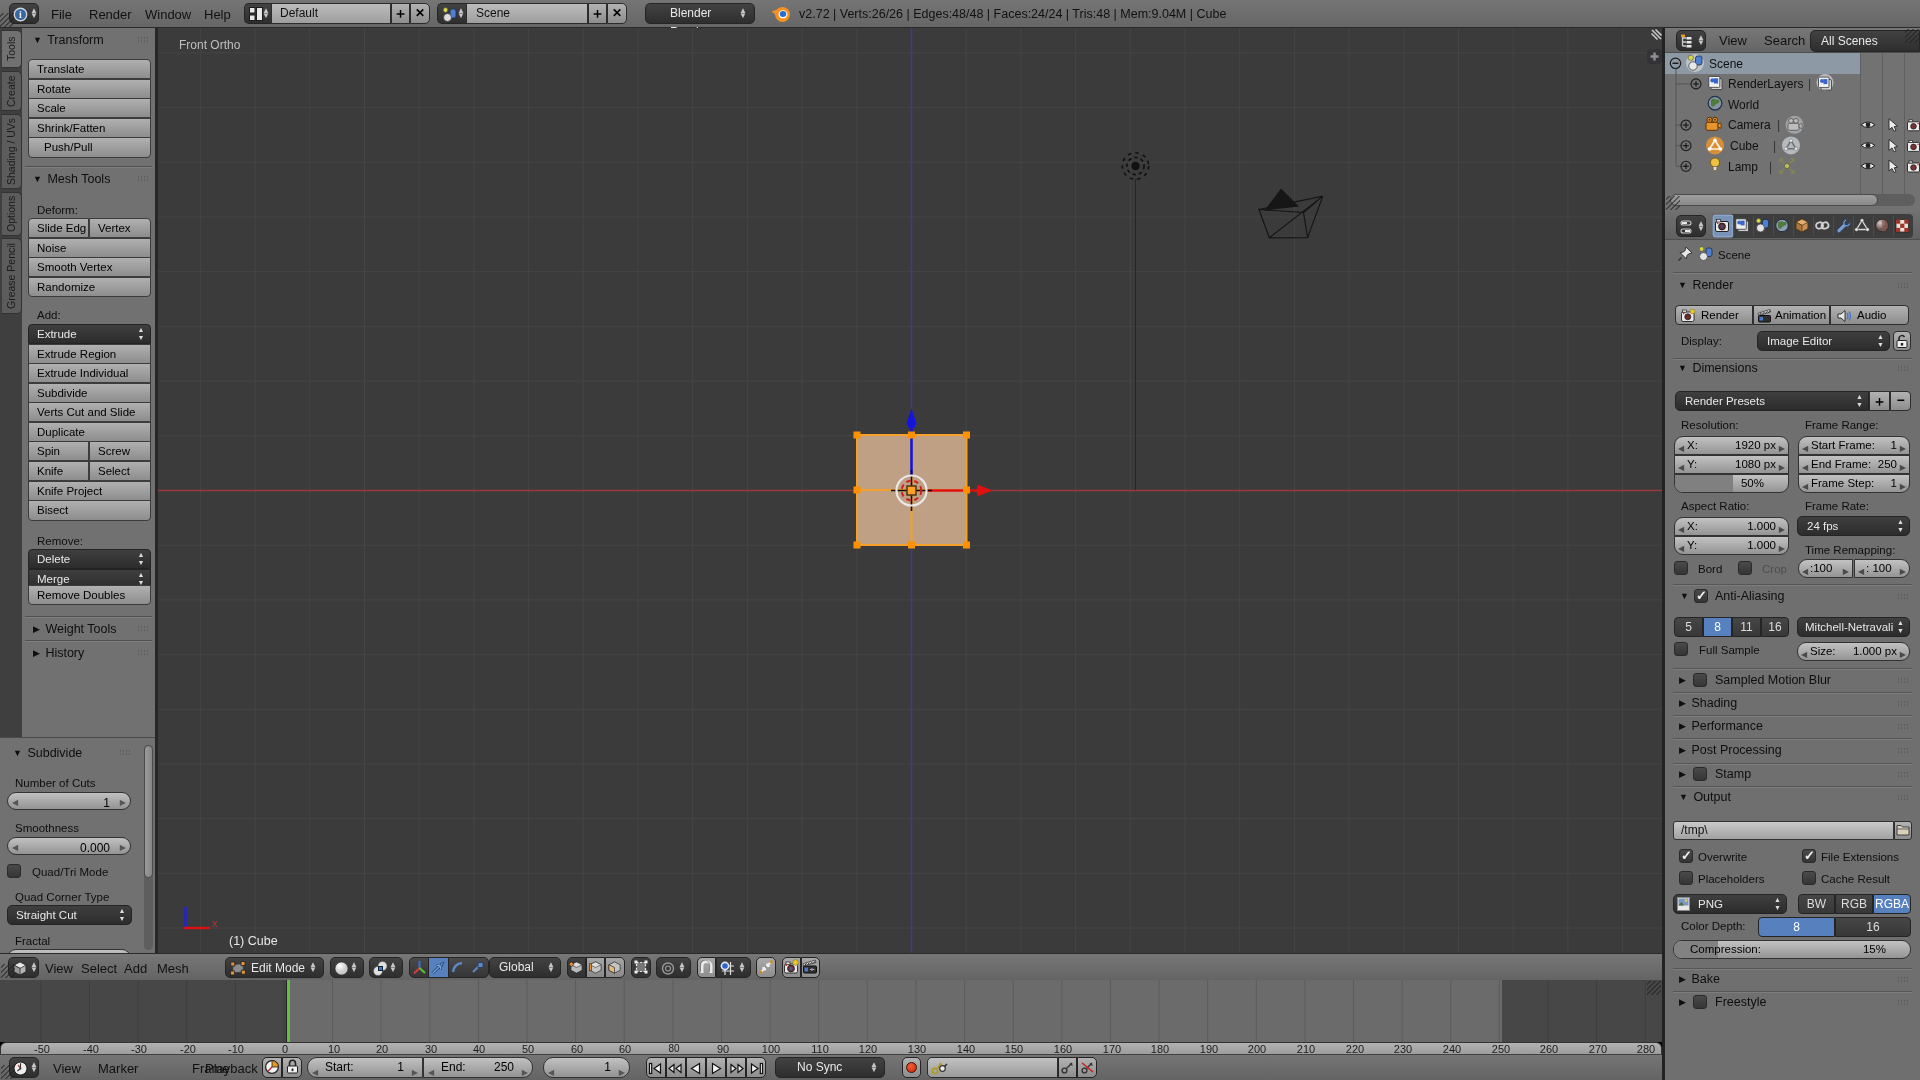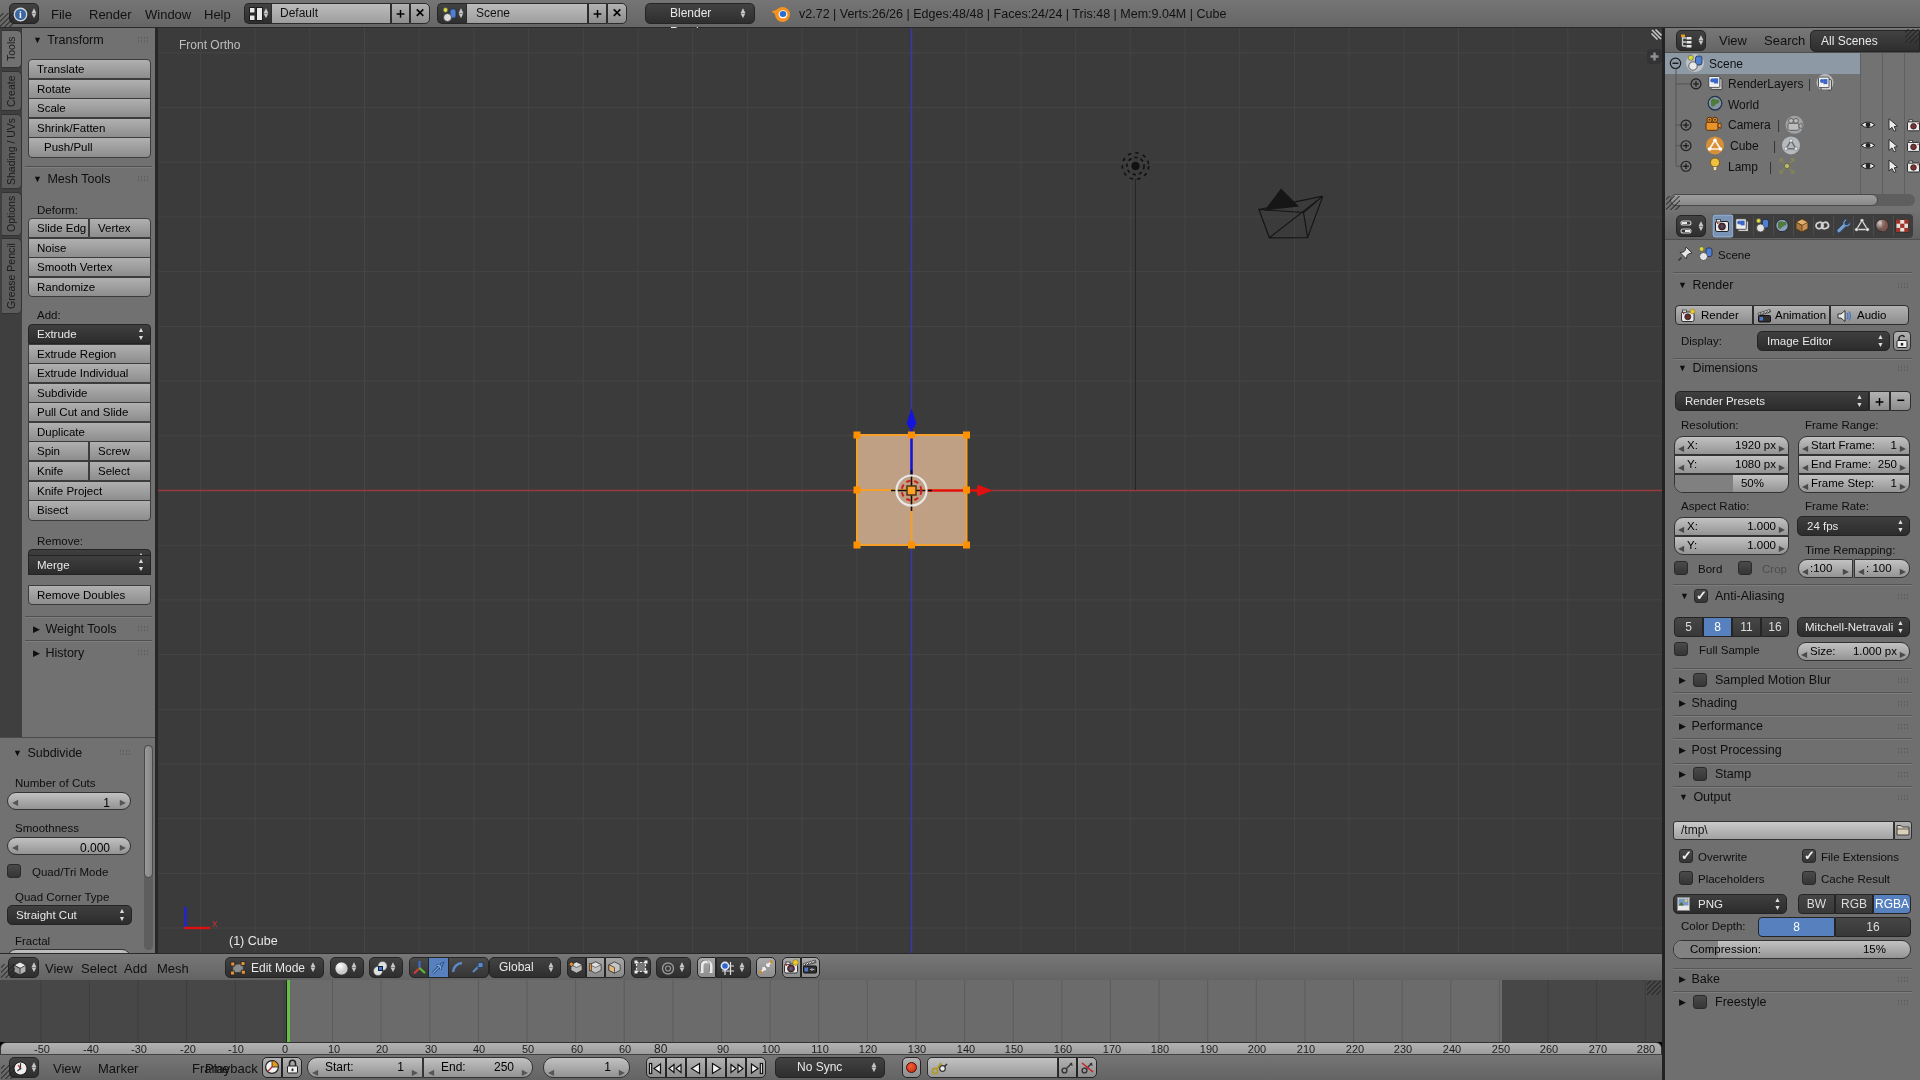--- a/index.html
+++ b/index.html
@@ -235,31 +235,31 @@
   <div class="abs shbtn" style="top:190px;width:61px;border-radius:4px 0 0 0;">Slide Edg</div>
   <div class="abs shbtn" style="top:190px;left:89px;width:62px;border-radius:0 4px 0 0;padding-left:8px;">Vertex</div>
   <div class="abs shbtn" style="top:210px;">Noise</div>
   <div class="abs shbtn" style="top:229px;">Smooth Vertex</div>
   <div class="abs shbtn" style="top:249px;border-radius:0 0 4px 4px;">Randomize</div>
   <div class="abs lab" style="left:37px;top:281px;">Add:</div>
   <div class="abs shdd" style="top:296px;border-radius:4px 4px 0 0;">Extrude<span class="ar"></span></div>
   <div class="abs shbtn" style="top:316px;">Extrude Region</div>
   <div class="abs shbtn" style="top:335px;">Extrude Individual</div>
   <div class="abs shbtn" style="top:355px;">Subdivide</div>
-  <div class="abs shbtn" style="top:374px;">Pull Cut and Slide</div>
+  <div class="abs shbtn" style="top:374px;">Verts Cut and Slide</div>
   <div class="abs shbtn" style="top:394px;">Duplicate</div>
   <div class="abs shbtn" style="top:413px;width:61px;">Spin</div>
   <div class="abs shbtn" style="top:413px;left:89px;width:62px;padding-left:8px;">Screw</div>
   <div class="abs shbtn" style="top:433px;width:61px;">Knife</div>
   <div class="abs shbtn" style="top:433px;left:89px;width:62px;padding-left:8px;">Select</div>
   <div class="abs shbtn" style="top:453px;">Knife Project</div>
   <div class="abs shbtn" style="top:472px;border-radius:0 0 4px 4px;height:21px;">Bisect</div>
   <div class="abs lab" style="left:37px;top:507px;">Remove:</div>
   <div class="abs shdd" style="top:521px;border-radius:4px 4px 0 0;">Delete<span class="ar"></span></div>
-  <div class="abs shdd" style="top:527px;">Merge<span class="ar"></span></div>
+  <div class="abs shdd" style="top:541px;">Merge<span class="ar"></span></div>
   <div class="abs shbtn" style="top:557px;border-radius:0 0 4px 4px;height:20px;">Remove Doubles</div>
   <div class="abs sep" style="top:588px;"></div>
   <div class="abs phead" style="left:33px;top:594px;"><span class="t9">▶</span> Weight Tools</div>
   <div class="abs dots" style="left:137px;top:597px;"></div>
   <div class="abs sep" style="top:612px;"></div>
   <div class="abs phead" style="left:33px;top:618px;"><span class="t9">▶</span> History</div>
   <div class="abs dots" style="left:137px;top:621px;"></div>
 </div>
 <div class="abs" id="opshelf" style="left:0;top:737px;width:155px;height:216px;background:#717171;border-top:1px solid #4a4a4a;">
   <div class="abs phead" style="left:13px;top:8px;"><span class="t9">▼</span> Subdivide</div>
@@ -478,21 +478,21 @@
       <div style="position:absolute;left:167px;top:0;width:40px;text-align:center;font-size:11px;color:#1c1c1c;line-height:12px;">-20</div>
       <div style="position:absolute;left:215px;top:0;width:40px;text-align:center;font-size:11px;color:#1c1c1c;line-height:12px;">-10</div>
       <div style="position:absolute;left:264px;top:0;width:40px;text-align:center;font-size:11px;color:#1c1c1c;line-height:12px;">0</div>
       <div style="position:absolute;left:313px;top:0;width:40px;text-align:center;font-size:11px;color:#1c1c1c;line-height:12px;">10</div>
       <div style="position:absolute;left:361px;top:0;width:40px;text-align:center;font-size:11px;color:#1c1c1c;line-height:12px;">20</div>
       <div style="position:absolute;left:410px;top:0;width:40px;text-align:center;font-size:11px;color:#1c1c1c;line-height:12px;">30</div>
       <div style="position:absolute;left:458px;top:0;width:40px;text-align:center;font-size:11px;color:#1c1c1c;line-height:12px;">40</div>
       <div style="position:absolute;left:507px;top:0;width:40px;text-align:center;font-size:11px;color:#1c1c1c;line-height:12px;">50</div>
       <div style="position:absolute;left:556px;top:0;width:40px;text-align:center;font-size:11px;color:#1c1c1c;line-height:12px;">60</div>
       <div style="position:absolute;left:604px;top:0;width:40px;text-align:center;font-size:11px;color:#1c1c1c;line-height:12px;">60</div>
-      <div style="position:absolute;left:653px;top:0;width:40px;font-size:12px;color:#1c1c1c;line-height:12px;">80</div>
+      <div style="position:absolute;left:653px;top:0;width:40px;text-align:center;font-size:10px;color:#1c1c1c;line-height:12px;">80</div>
       <div style="position:absolute;left:702px;top:0;width:40px;text-align:center;font-size:11px;color:#1c1c1c;line-height:12px;">90</div>
       <div style="position:absolute;left:750px;top:0;width:40px;text-align:center;font-size:11px;color:#1c1c1c;line-height:12px;">100</div>
       <div style="position:absolute;left:799px;top:0;width:40px;text-align:center;font-size:11px;color:#1c1c1c;line-height:12px;">110</div>
       <div style="position:absolute;left:847px;top:0;width:40px;text-align:center;font-size:11px;color:#1c1c1c;line-height:12px;">120</div>
       <div style="position:absolute;left:896px;top:0;width:40px;text-align:center;font-size:11px;color:#1c1c1c;line-height:12px;">130</div>
       <div style="position:absolute;left:945px;top:0;width:40px;text-align:center;font-size:11px;color:#1c1c1c;line-height:12px;">140</div>
       <div style="position:absolute;left:993px;top:0;width:40px;text-align:center;font-size:11px;color:#1c1c1c;line-height:12px;">150</div>
       <div style="position:absolute;left:1042px;top:0;width:40px;text-align:center;font-size:11px;color:#1c1c1c;line-height:12px;">160</div>
       <div style="position:absolute;left:1091px;top:0;width:40px;text-align:center;font-size:11px;color:#1c1c1c;line-height:12px;">170</div>
       <div style="position:absolute;left:1139px;top:0;width:40px;text-align:center;font-size:11px;color:#1c1c1c;line-height:12px;">180</div>

